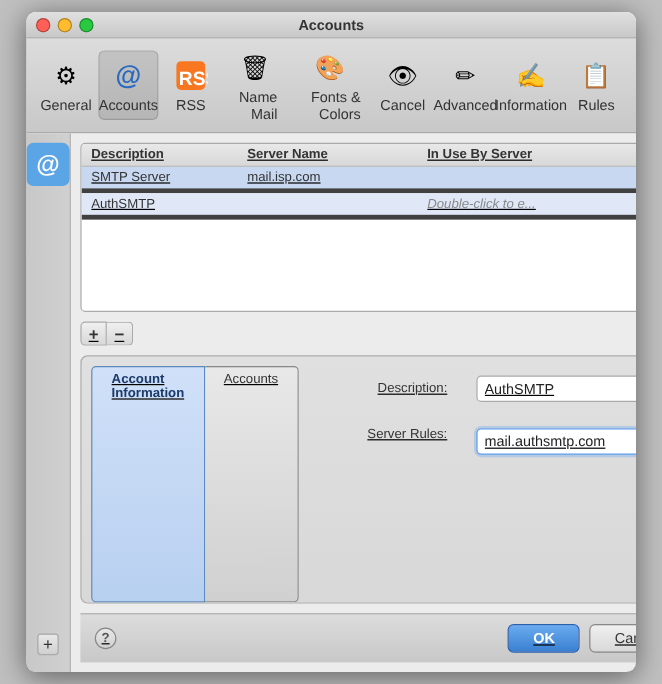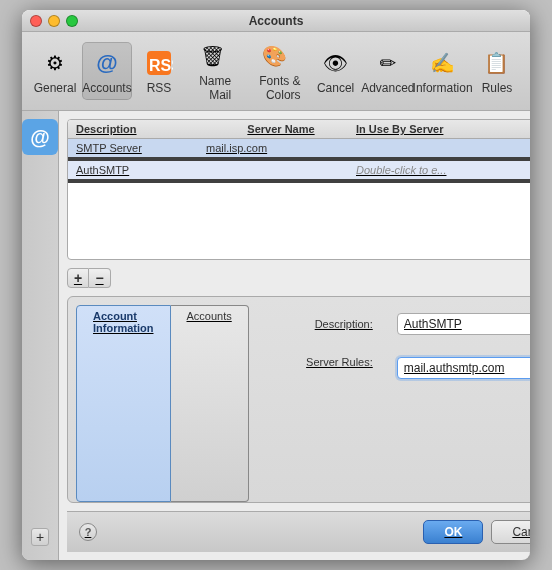--- a/index.html
+++ b/index.html
@@ -180,21 +180,21 @@
       padding: 3px 8px;
     }
 
     .th-col {
       font-size: 11px;
       font-weight: bold;
       color: #333;
     }
 
     .th-col-1 { width: 130px; }
-    .th-col-2 { width: 150px; text-align: center; }
+    .th-col-2 { width: 150px; }
     .th-col-3 { flex: 1; }
 
     .table-body {
       min-height: 120px;
     }
 
     .table-row {
       display: flex;
       padding: 3px 8px;
       align-items: flex-end;

